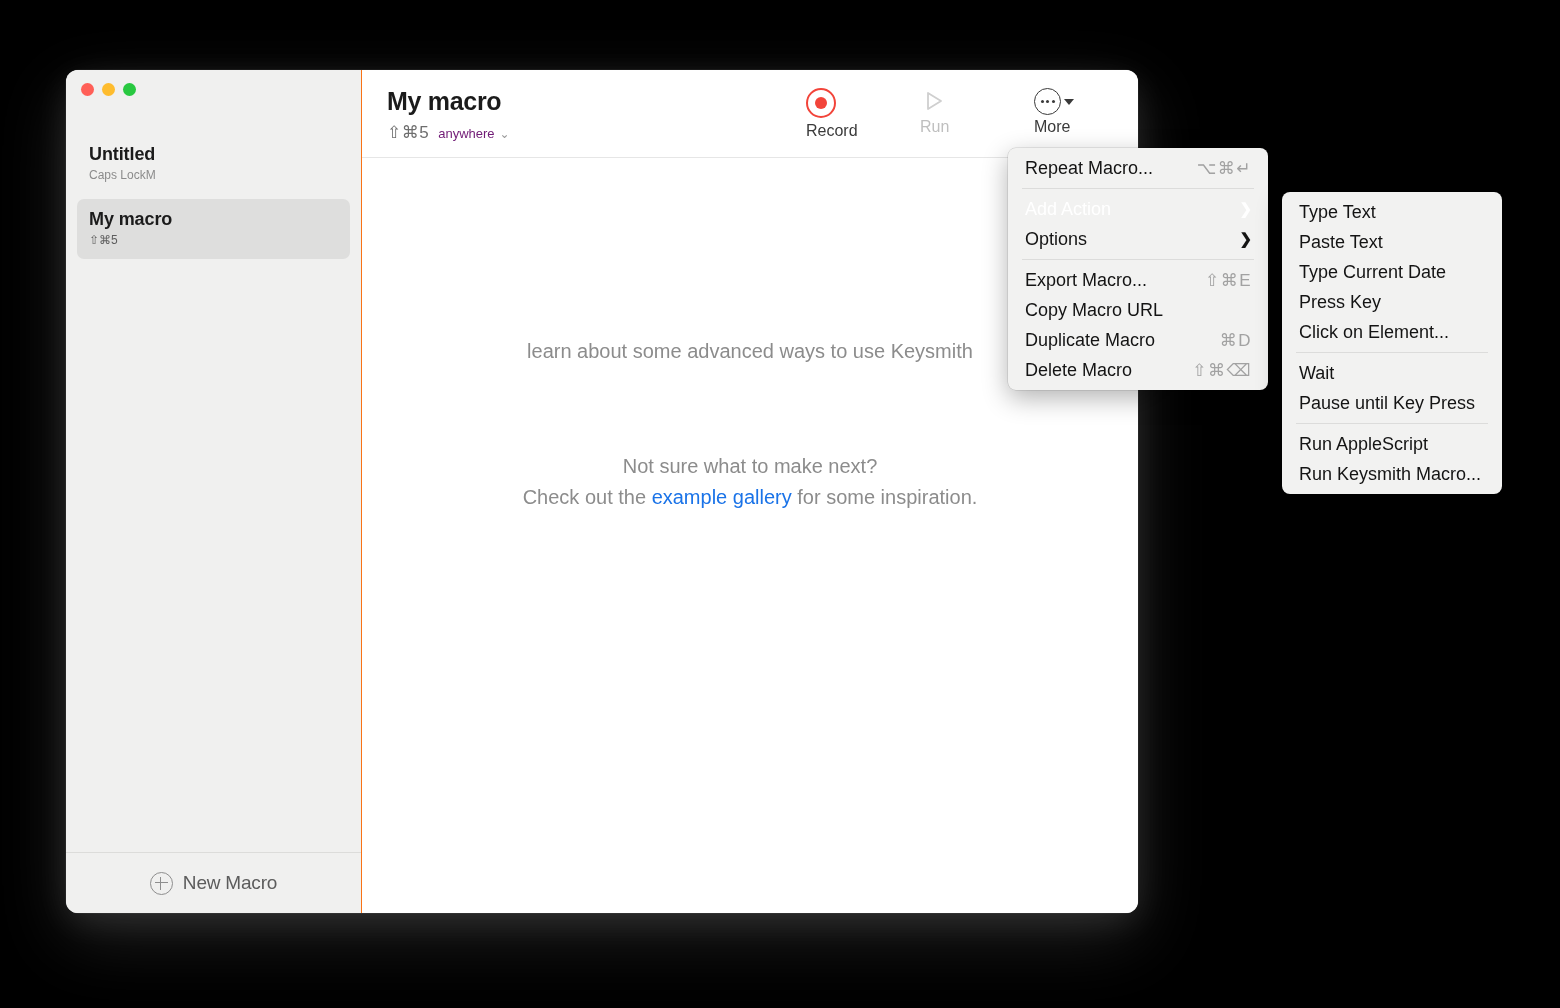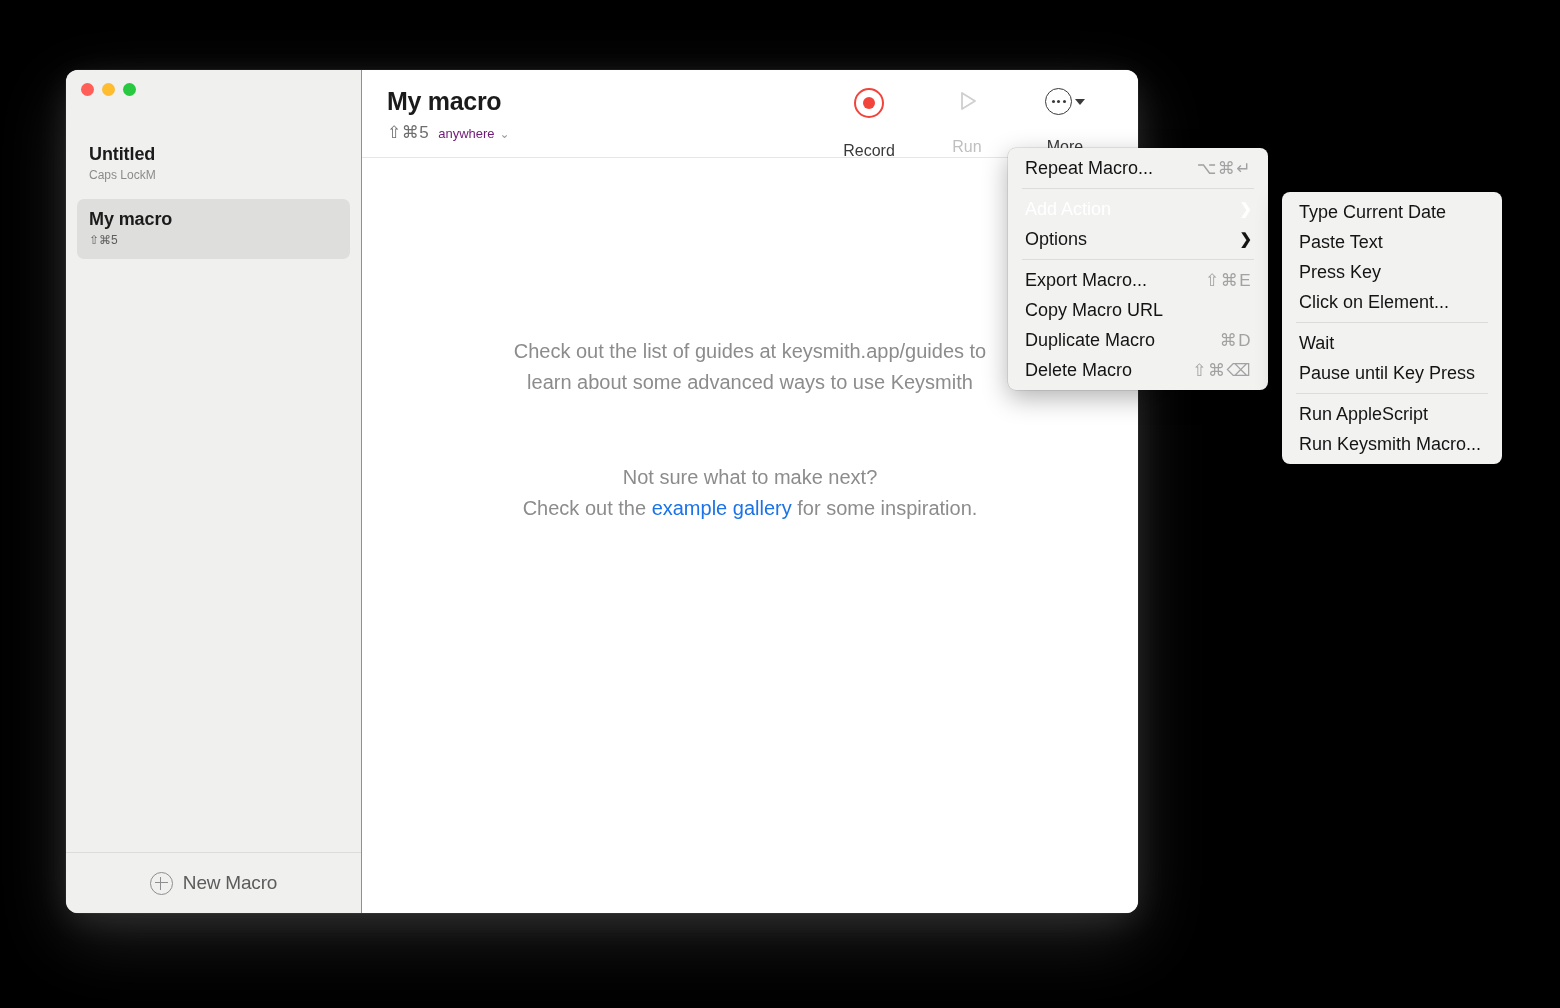--- a/index.html
+++ b/index.html
@@ -181,27 +181,28 @@
   .toolbar {
     display: flex;
     gap: 36px;
     padding-top: 2px;
     padding-right: 20px;
   }
   .tool-btn {
     width: 62px;
     display: flex;
     flex-direction: column;
-    align-items: center;
-    gap: 24px;
+    align-items: flex-start;
+    gap: 4px;
     background: none;
     border: none;
     font-family: inherit;
     cursor: default;
     padding: 0;
+    margin-left: 16px;
   }
   .tool-label {
     font-size: 16px;
     color: #3a3a3a;
   }
   .tool-btn.disabled .tool-label { color: #bfbfbf; }
 
   .record-icon {
     width: 26px; height: 26px;
     border: 2px solid #f2443a;
@@ -249,21 +250,21 @@
     padding-top: 178px;
     box-sizing: border-box;
   }
   .hint-block {
     text-align: center;
     font-size: 20px;
     color: #8c8c8c;
     line-height: 1.55;
     max-width: 520px;
   }
-  .hint-block.second { margin-top: 64px; }
+  .hint-block.second { margin-top: 84px; }
   .link {
     color: #1a73e8;
     text-decoration: none;
     cursor: default;
   }
 
   
   .menu {
     position: absolute;
     background: #f2f2f1;
@@ -393,21 +394,20 @@
               <span class="chev-down"></span>
             </span>
             <span class="tool-label">More</span>
           </button>
 
         </div>
       </div>
 
       <div class="content-body">
         <div class="hint-block">
-          <div>Check out the list of guides at keysmith.app/guides to</div>
           <div>learn about some advanced ways to use Keysmith</div>
         </div>
         <div class="hint-block second">
           <div>Not sure what to make next?</div>
           <div><span>Check out the </span><a class="link" href="#">example gallery</a><span> for some inspiration.</span></div>
         </div>
       </div>
 
     </div>
   </div>
@@ -439,26 +439,29 @@
         <span class="mi-shortcut">⌘D</span>
       </div>
       <div class="menu-item">
         <span class="mi-label">Delete Macro</span>
         <span class="mi-shortcut">⇧⌘⌫</span>
       </div>
     </div>
 
   <div class="menu" id="add-action-submenu">
       <div class="menu-item">
+        <span class="mi-label">Type Text</span>
+      </div>
+      <div class="menu-item">
+        <span class="mi-label">Paste Text</span>
+      </div>
+      <div class="menu-item">
         <span class="mi-label">Type Current Date</span>
       </div>
       <div class="menu-item">
-        <span class="mi-label">Paste Text</span>
-      </div>
-      <div class="menu-item">
         <span class="mi-label">Press Key</span>
       </div>
       <div class="menu-item">
         <span class="mi-label">Click on Element...</span>
       </div>
       <div class="menu-sep"></div>
       <div class="menu-item">
         <span class="mi-label">Wait</span>
       </div>
       <div class="menu-item">

